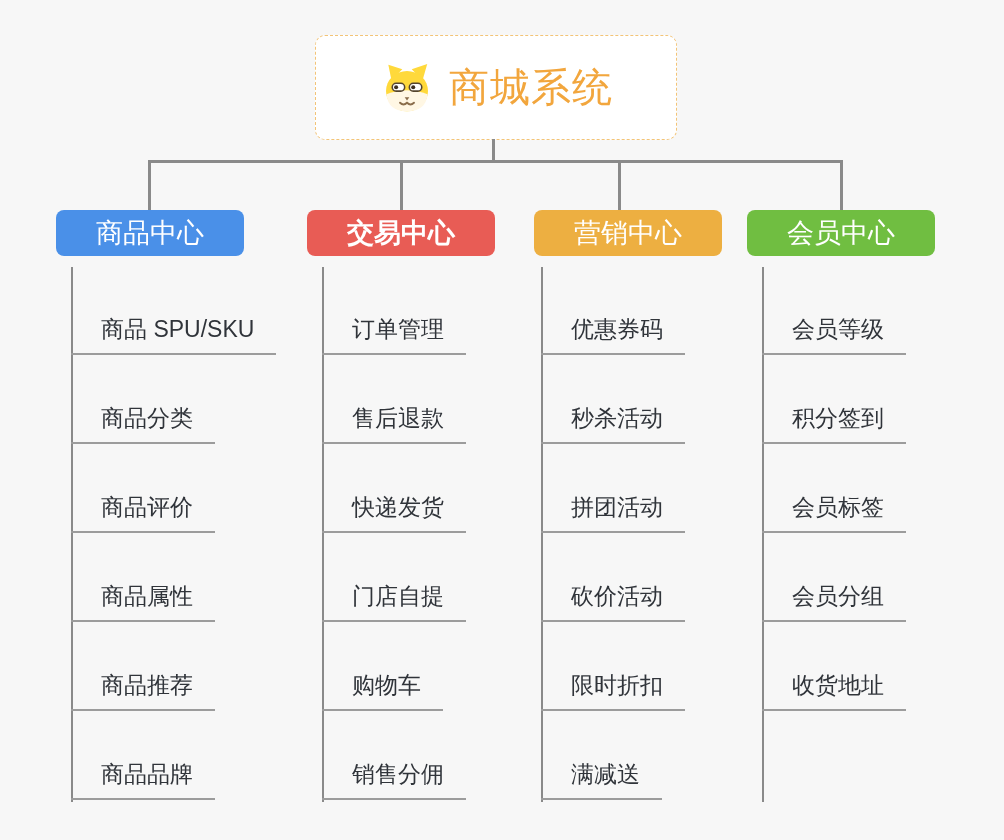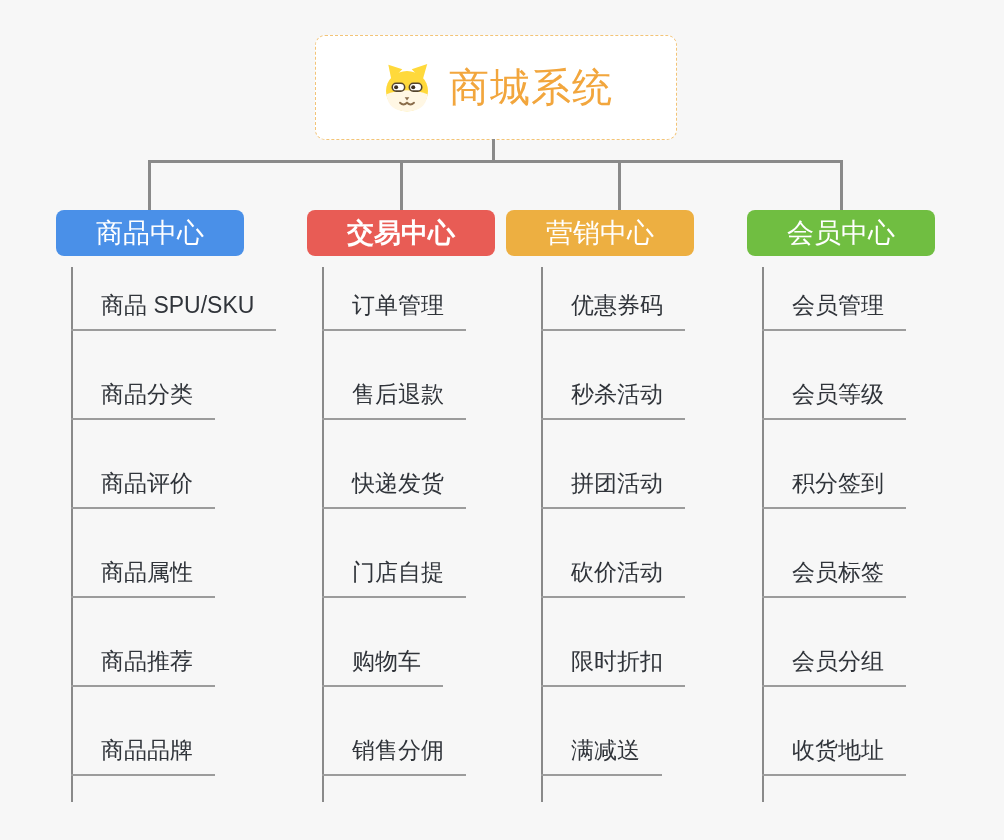--- a/index.html
+++ b/index.html
@@ -43,30 +43,30 @@
   .vline-3{left:762px;}
   
   .branch-box{
     position:absolute;top:210px;width:188px;height:46px;
     border-radius:8px;
     display:flex;align-items:center;justify-content:center;
     color:#ffffff;font-size:27px;white-space:nowrap;
   }
   .branch-box-0{left:56px;}
   .branch-box-1{left:307px;font-weight:bold;}
-  .branch-box-2{left:506px;}
+  .branch-box-2{left:534px;}
   .branch-box-3{left:747px;}
   
   .leaf-col{position:absolute;top:266px;}
   .leaf-col-0{left:71px;}
   .leaf-col-1{left:322px;}
   .leaf-col-2{left:541px;}
   .leaf-col-3{left:762px;}
   .leaf-row{
-    height:89px;display:flex;align-items:center;
+    height:89px;display:flex;align-items:flex-end;
   }
   .leaf{
     display:inline-block;
     padding:0 22px 8px 30px;
     border-bottom:2px solid var(--underline-color,#9c9c9c);
     font-size:23px;
     color:var(--leaf-text-color,#30343a);
     white-space:nowrap;
   }
 </style>
@@ -174,23 +174,20 @@
         <span class="leaf">满减送</span>
       </div>
   </div>
 
   <div class="branch-box branch-box-3" style="background-color: rgb(112, 190, 65); justify-content: center;">
     <span>会员中心</span>
   </div>
   <div class="vline vline-3"></div>
   <div class="leaf-col leaf-col-3">
     <div class="leaf-row">
-        <span class="leaf">会员管理</span>
-      </div>
-    <div class="leaf-row">
         <span class="leaf">会员等级</span>
       </div>
     <div class="leaf-row">
         <span class="leaf">积分签到</span>
       </div>
     <div class="leaf-row">
         <span class="leaf">会员标签</span>
       </div>
     <div class="leaf-row">
         <span class="leaf">会员分组</span>

